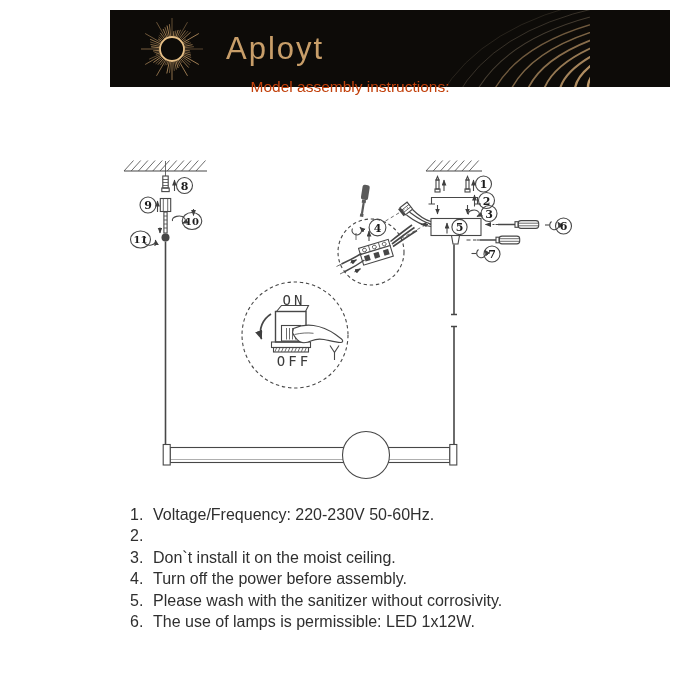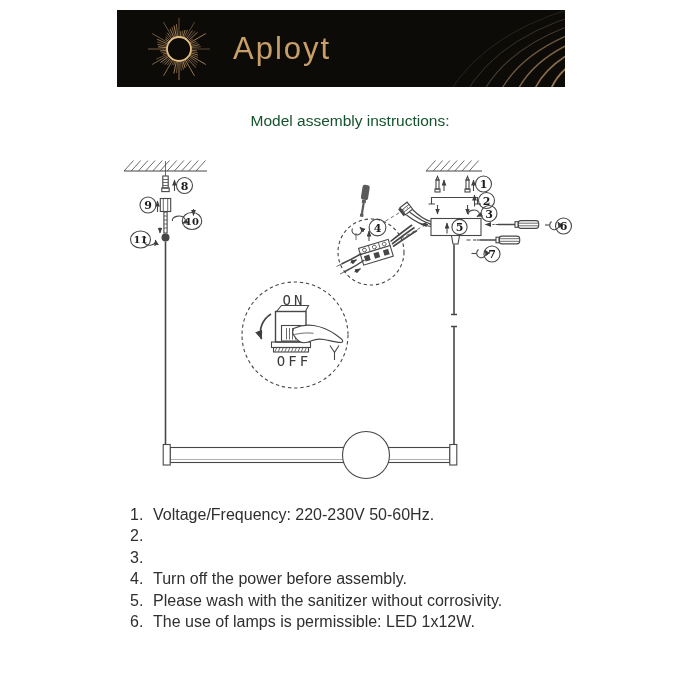--- a/index.html
+++ b/index.html
@@ -1,30 +1,30 @@
 <!DOCTYPE html>
 <html style="--banner-bg: #0d0b08; --gold: #c89e69; --line: #474747; --ink: #333333;"><head>
 <meta charset="utf-8">
 <style>
   html,body{margin:0;padding:0;}
   body{
     width:700px;height:700px;position:relative;background:#fff;overflow:hidden;
     font-family:"Liberation Sans", sans-serif;color:var(--ink,#333);
   }
   .banner{
-    position:absolute;left:110px;top:10px;width:448px;height:77px;
-    background:var(--banner-bg,#0d0b08);overflow:hidden;margin-left:7px;
+    position:absolute;left:110px;top:10px;width:560px;height:77px;
+    background:var(--banner-bg,#0d0b08);overflow:hidden;
   }
   .banner svg{position:absolute;left:0;top:0;}
   .brand{
     position:absolute;left:116px;top:21px;font-size:31px;font-weight:400;
     letter-spacing:2px;color:var(--gold,#c89e69);
   }
-  .titleblock{position:absolute;left:0;top:111px;width:700px;text-align:center;
-    font-size:15.5px;line-height:19.5px;color:#14532d;}
+  .titleblock{position:absolute;left:0;top:77px;width:700px;text-align:center;
+    font-size:15.5px;line-height:19.5px;color:#c2410c;}
   .diagram{position:absolute;left:0;top:0;}
   .ln{stroke:var(--line,#474747);fill:none;stroke-width:1.1;}
   .thin{stroke-width:0.8;}
   .med{stroke-width:1.5;}
   .cable{stroke-width:1.6;}
   .dash{stroke-dasharray:3.4,2.8;}
   .w{fill:#fff;}
   .dk{fill:var(--line,#474747);stroke:none;}
   .gry{fill:#5a5a5a;stroke:none;}
   .cnum{font-family:"DejaVu Serif",serif;font-size:11px;font-weight:700;fill:#1c1c1c;text-anchor:middle;}
@@ -341,20 +341,21 @@
 <div class="instructions">
   <div class="li">
     <span class="li-num">1.</span>
     <span class="li-text">Voltage/Frequency: 220-230V 50-60Hz.</span>
   </div>
   <div class="li">
     <span class="li-num">2.</span>
   </div>
   <div class="li">
     <span class="li-num">3.</span>
+    <span class="li-text">Don`t install it on the moist ceiling.</span>
   </div>
   <div class="li">
     <span class="li-num">4.</span>
     <span class="li-text">Turn off the power before assembly.</span>
   </div>
   <div class="li">
     <span class="li-num">5.</span>
     <span class="li-text">Please wash with the sanitizer without corrosivity.</span>
   </div>
   <div class="li">

